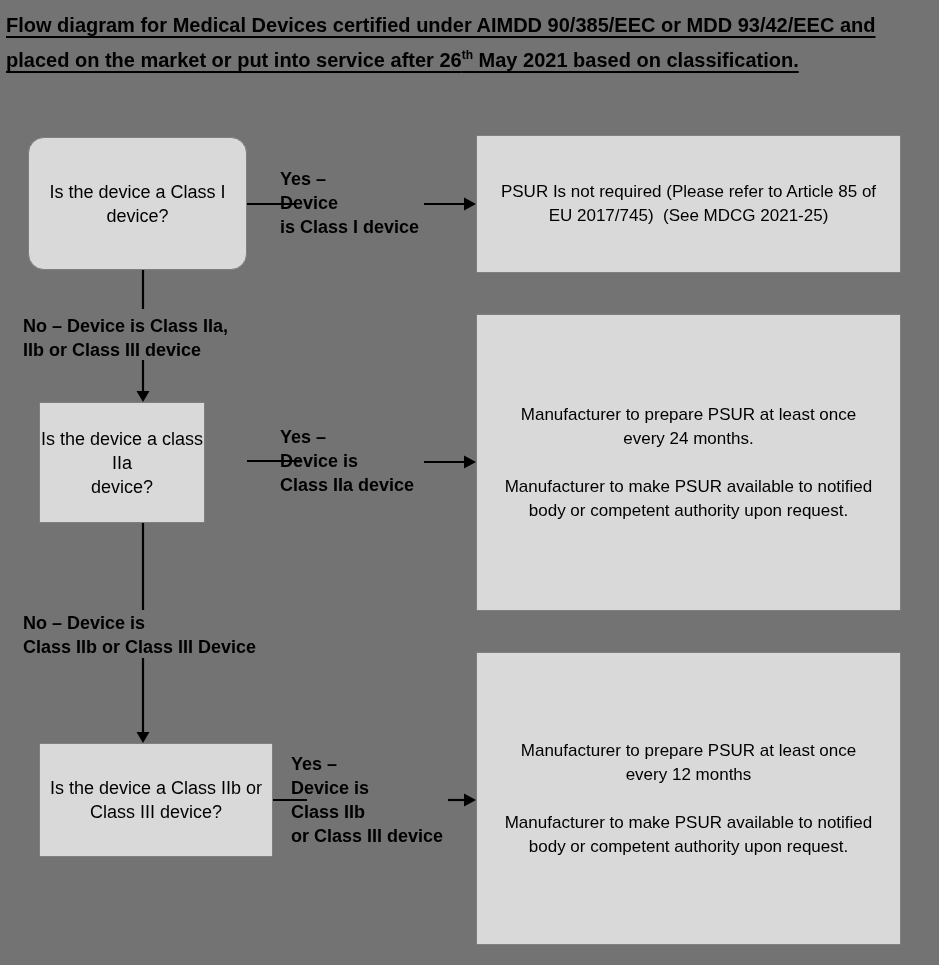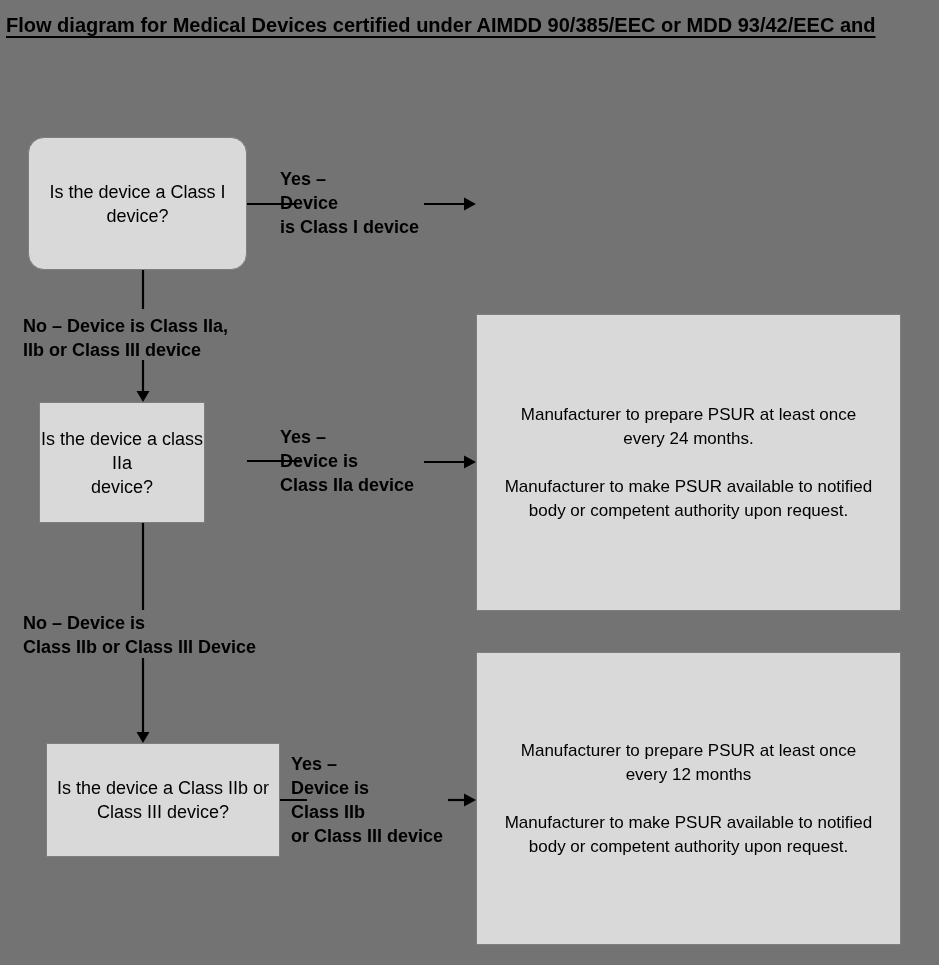--- a/index.html
+++ b/index.html
@@ -35,20 +35,21 @@
   .connectors line{stroke:var(--line-color,#000);stroke-width:2.2;}
   .connectors polygon{fill:var(--line-color,#000);}
 </style>
 </head>
 <body>
 
 <div class="canvas">
 
   <div class="title">
     <div class="title-line">Flow diagram for Medical Devices certified under AIMDD 90/385/EEC or MDD 93/42/EEC and</div>
+    <div class="title-line"><span>placed on the market or put into service after 26</span><sup>th</sup><span> May 2021 based on classification.</span></div>
   </div>
 
   <svg class="connectors" width="939" height="965" viewBox="0 0 939 965" aria-hidden="true">
 
     <line x1="247" y1="204" x2="296" y2="204"></line>
     <line x1="424" y1="204" x2="464" y2="204"></line>
     <polygon points="464,197.5 476,204 464,210.5"></polygon>
 
     <line x1="143" y1="270" x2="143" y2="309"></line>
     <line x1="143" y1="360" x2="143" y2="391"></line>
@@ -68,25 +69,29 @@
   </svg>
 
   <div class="box decision" style="left:28px;top:137px;width:219px;height:133px;border-radius:16px;">
     <div>Is the device a Class I
 device?</div>
   </div>
   <div class="box decision" style="left:39px;top:402px;width:166px;height:121px;">
     <div>Is the device a class IIa
 device?</div>
   </div>
-  <div class="box decision" style="left:46px;top:743px;width:234px;height:114px;">
+  <div class="box decision" style="left:39px;top:743px;width:234px;height:114px;">
     <div>Is the device a Class IIb or
 Class III device?</div>
   </div>
 
+  <div class="box result" style="left:476px;top:135px;width:425px;height:138px;">
+    <div>PSUR Is not required (Please refer to Article 85 of
+EU 2017/745)  (See MDCG 2021-25)</div>
+  </div>
   <div class="box result" style="left:476px;top:314px;width:425px;height:297px;">
     <div>Manufacturer to prepare PSUR at least once
 every 24 months.
 
 Manufacturer to make PSUR available to notified
 body or competent authority upon request.</div>
   </div>
   <div class="box result" style="left:476px;top:652px;width:425px;height:293px;">
     <div>Manufacturer to prepare PSUR at least once
 every 12 months

